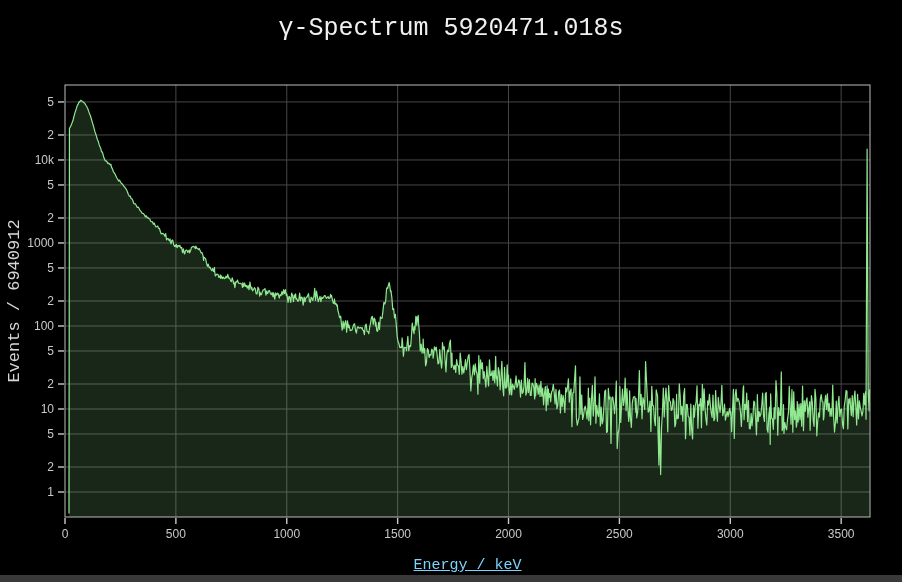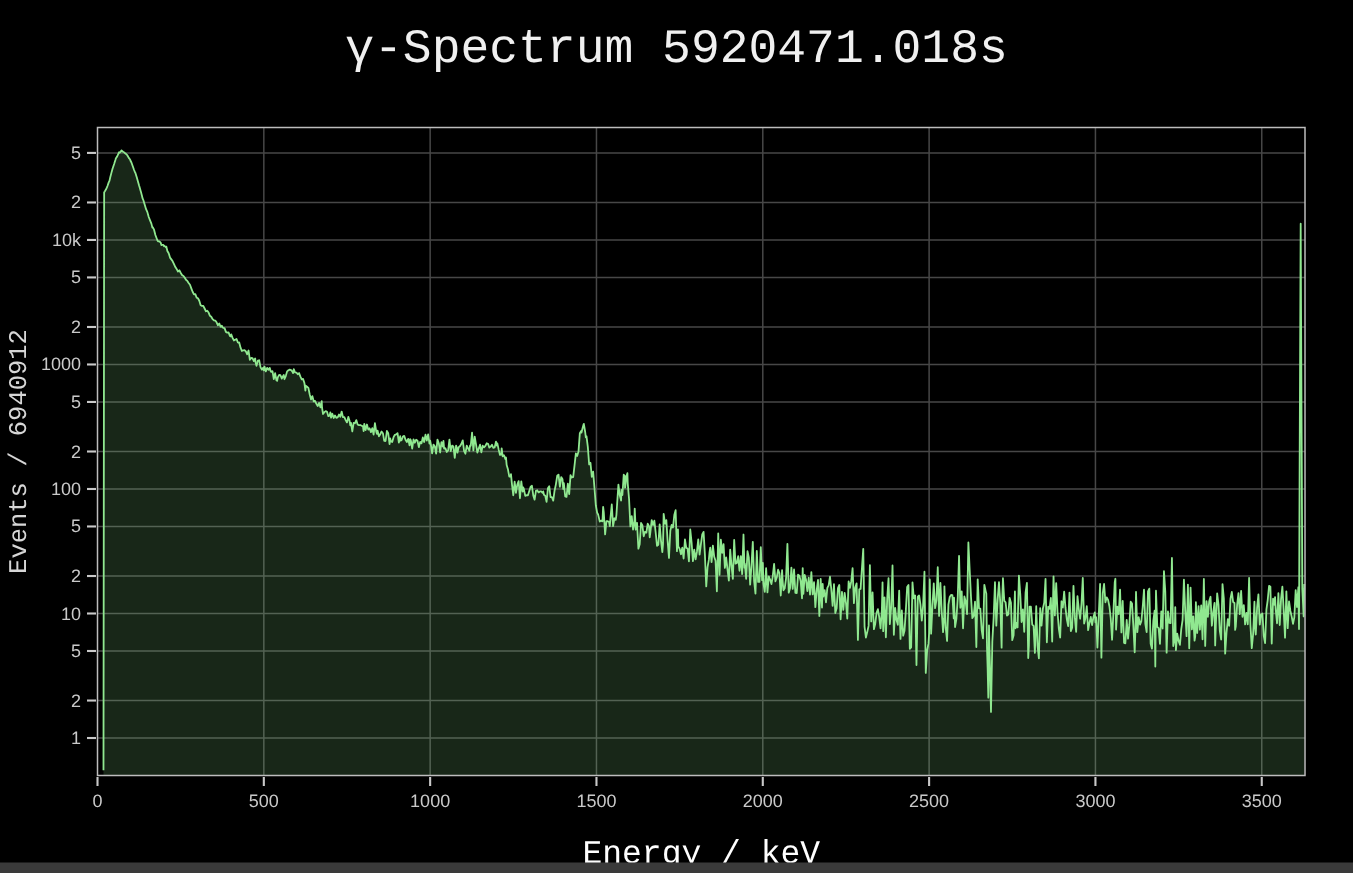--- a/index.html
+++ b/index.html
@@ -4,26 +4,26 @@
 <style>
   html,body{margin:0;padding:0;}
   body{
     width:902px;height:582px;overflow:hidden;position:relative;
     background:#000;font-family:"Liberation Sans",sans-serif;
   }
   .chart-root{position:absolute;inset:0;}
   svg#plot{position:absolute;left:0;top:0;}
   .chart-title{
     position:absolute;left:0;top:14px;width:902px;text-align:center;
-    font-family:"Liberation Mono",monospace;font-size:32px;color:#f0f0f0;
+    font-family:"Liberation Mono",monospace;font-size:25px;color:#f0f0f0;
     white-space:nowrap;
   }
   .x-label{
     position:absolute;left:65px;top:557px;width:805px;text-align:center;
-    font-family:"Liberation Mono",monospace;font-size:22px;color:#ffffff;
+    font-family:"Liberation Mono",monospace;font-size:15px;color:#7dd3fc;text-decoration:underline;
   }
   .y-label{
     position:absolute;left:14px;top:301px;
     transform:translate(-50%,-50%) rotate(-90deg);
     font-family:"Liberation Mono",monospace;font-size:17px;color:#d6d6d6;
     white-space:nowrap;
   }
   .bottom-bar{
     position:absolute;left:0;top:575px;width:902px;height:7px;background:#3a3a3a;
   }

